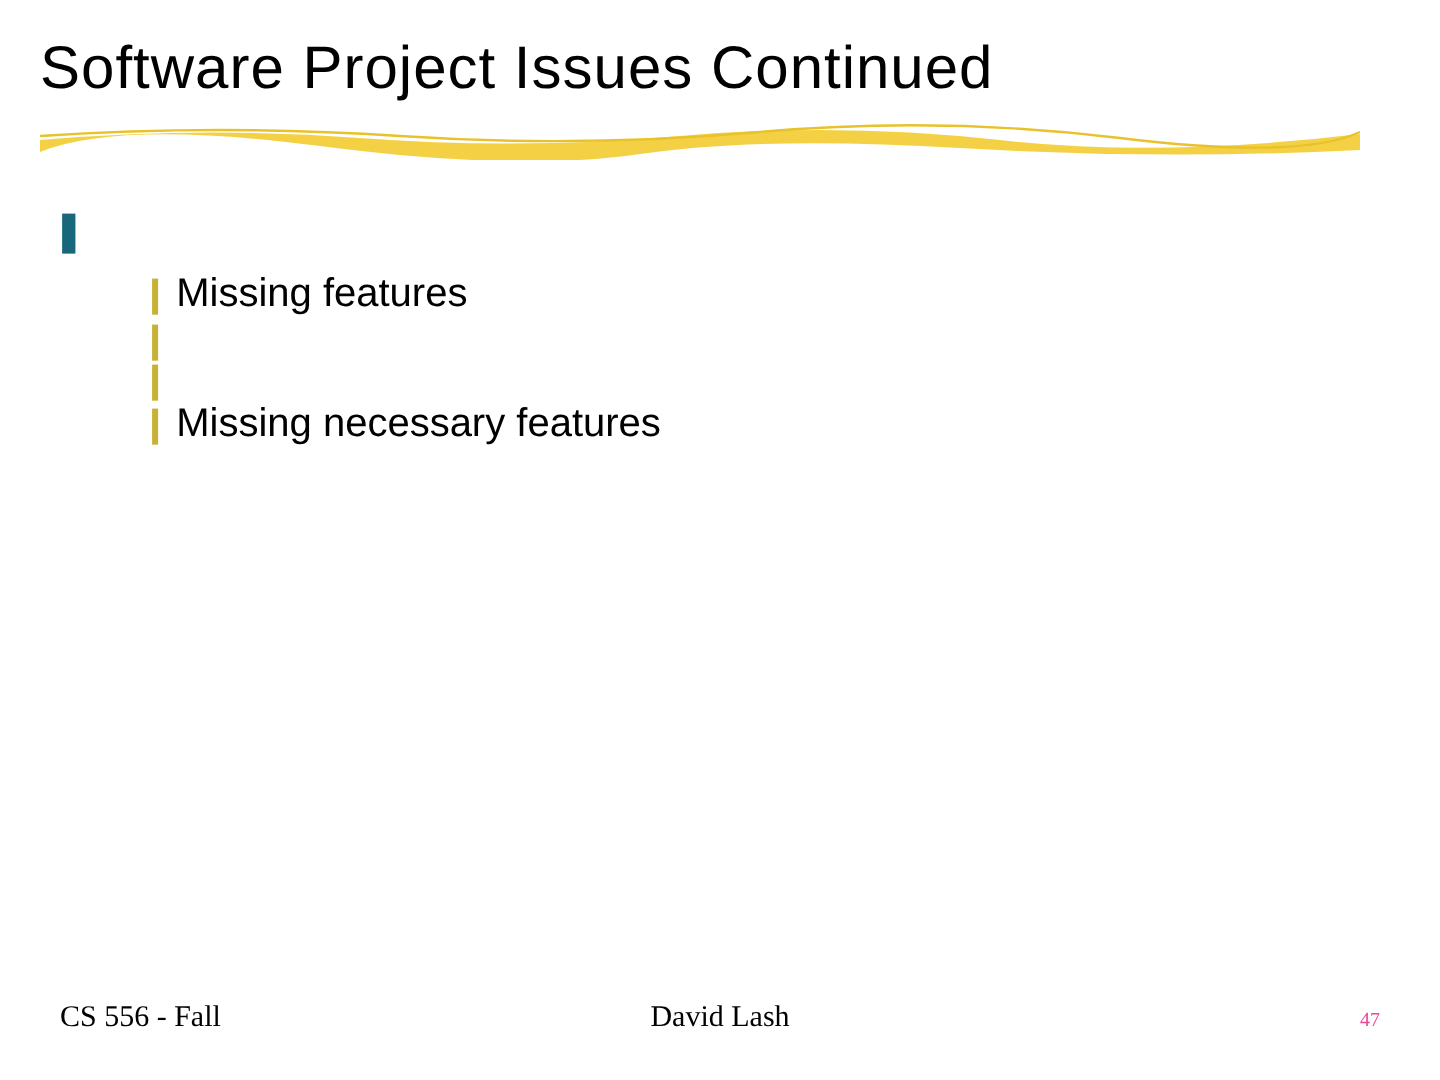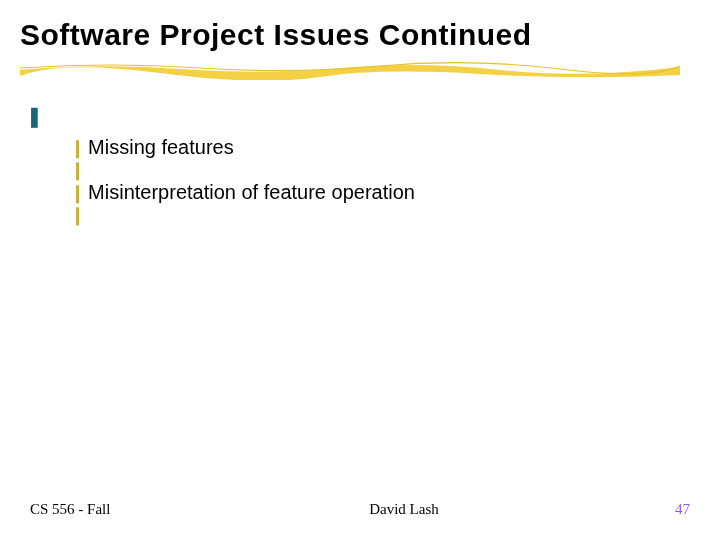--- a/index.html
+++ b/index.html
@@ -12,21 +12,21 @@
       overflow: hidden;
     }
     .slide {
       width: 100%;
       height: 100%;
       position: relative;
       padding: 18px 20px 0 20px;
     }
     .title {
       font-size: 30px;
-      font-weight: 700;
+      font-weight: 400;
       color: #000;
       letter-spacing: 0.5px;
       font-family: Arial Black, Arial, sans-serif;
     }
     .underline-wrap {
       margin-top: 6px;
       width: 660px;
     }
     .underline-wrap svg { display: block; }
     .content {
@@ -83,26 +83,25 @@
       font-size: 15px;
       color: #000;
     }
     .footer .center {
       font-family: "Times New Roman", Times, serif;
       font-size: 15px;
       color: #000;
       position: absolute;
       left: 50%;
       transform: translateX(-50%);
-      margin-left: 44px;
     }
     .footer .right {
       font-family: "Times New Roman", Times, serif;
-      font-size: 15px;
-      color: #8b5cf6;
+      font-size: 10px;
+      color: #ec4899;
     }
   </style>
 </head>
 <body>
 
 <div class="slide">
   <div class="title">Software Project Issues Continued</div>
 
   <div class="underline-wrap">
     <svg viewBox="0 0 660 22" width="660" height="22">
@@ -119,24 +118,24 @@
     <div class="level2-list">
       <div class="level2">
         <span class="bullet">❙</span>
         <span class="text">Missing features</span>
       </div>
       <div class="level2">
         <span class="bullet">❙</span>
       </div>
       <div class="level2">
         <span class="bullet">❙</span>
-        <span class="text">Misinterpretation of feature operation</span>
       </div>
       <div class="level2">
         <span class="bullet">❙</span>
+        <span class="text">Missing necessary features</span>
       </div>
     </div>
   </div>
 
   <div class="footer">
     <span class="left">CS 556 - Fall</span>
     <span class="center">David Lash</span>
     <span class="right">47</span>
   </div>
 </div>

